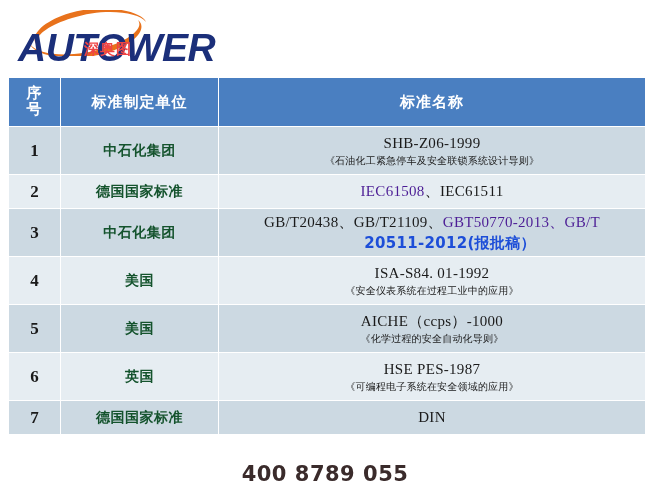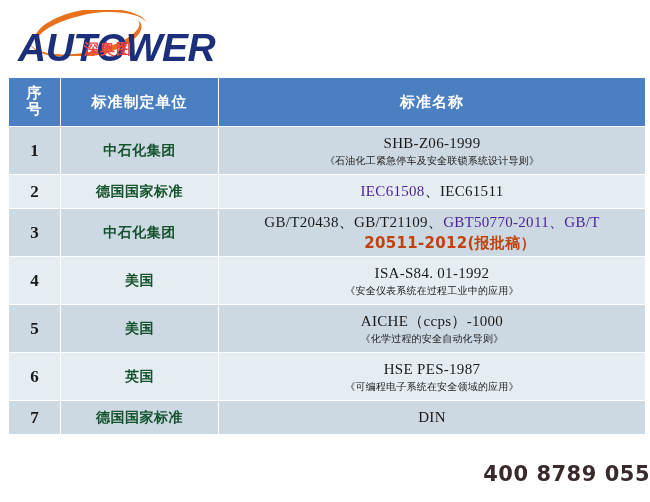--- a/index.html
+++ b/index.html
@@ -126,35 +126,35 @@
     letter-spacing: 0.3px;
   }
   .cell-name .ln-title {
     font-family: "DejaVu Sans", sans-serif;
     font-weight: normal;
     font-size: 10px;
     letter-spacing: 0.2px;
   }
   .red { color: #4c1d95; }
   .red-cn {
-    color: #c2410c;
+    color: #1d4ed8;
     font-family: "DejaVu Sans", sans-serif;
     font-weight: bold;
     margin-left: 36px;
   }
   .row-h-tall { height: 48px; }
   .row-h-short { height: 34px; }
 
   
   .footer-phone {
     position: absolute;
     left: 0;
     top: 462px;
     width: 650px;
-    text-align: right;
+    text-align: center;
     font-family: "DejaVu Sans", sans-serif;
     font-weight: bold;
     font-size: 21px;
     color: #3a2b2b;
     letter-spacing: 0.5px;
   }
 </style>
 </head>
 <body>
 
@@ -201,21 +201,21 @@
       <td class="cell-org">德国国家标准</td>
       <td class="cell-name">
         <div class="ln-code"><span class="red">IEC61508</span><span>、IEC61511</span></div>
       </td>
     </tr>
 
     <tr class="row-dark row-h-tall">
       <td class="cell-no">3</td>
       <td class="cell-org">中石化集团</td>
       <td class="cell-name">
-        <div class="ln-code"><span>GB/T20438、GB/T21109、</span><span class="red">GBT50770-2011、GB/T</span></div>
+        <div class="ln-code"><span>GB/T20438、GB/T21109、</span><span class="red">GBT50770-2013、GB/T</span></div>
         <div class="ln-code"><span class="red-cn">20511-2012(报批稿）</span></div>
       </td>
     </tr>
 
     <tr class="row-light row-h-tall">
       <td class="cell-no">4</td>
       <td class="cell-org">美国</td>
       <td class="cell-name">
         <div class="ln-code"><span>ISA-S84. 01-1992</span></div>
         <div class="ln-title"><span>《安全仪表系统在过程工业中的应用》</span></div>

